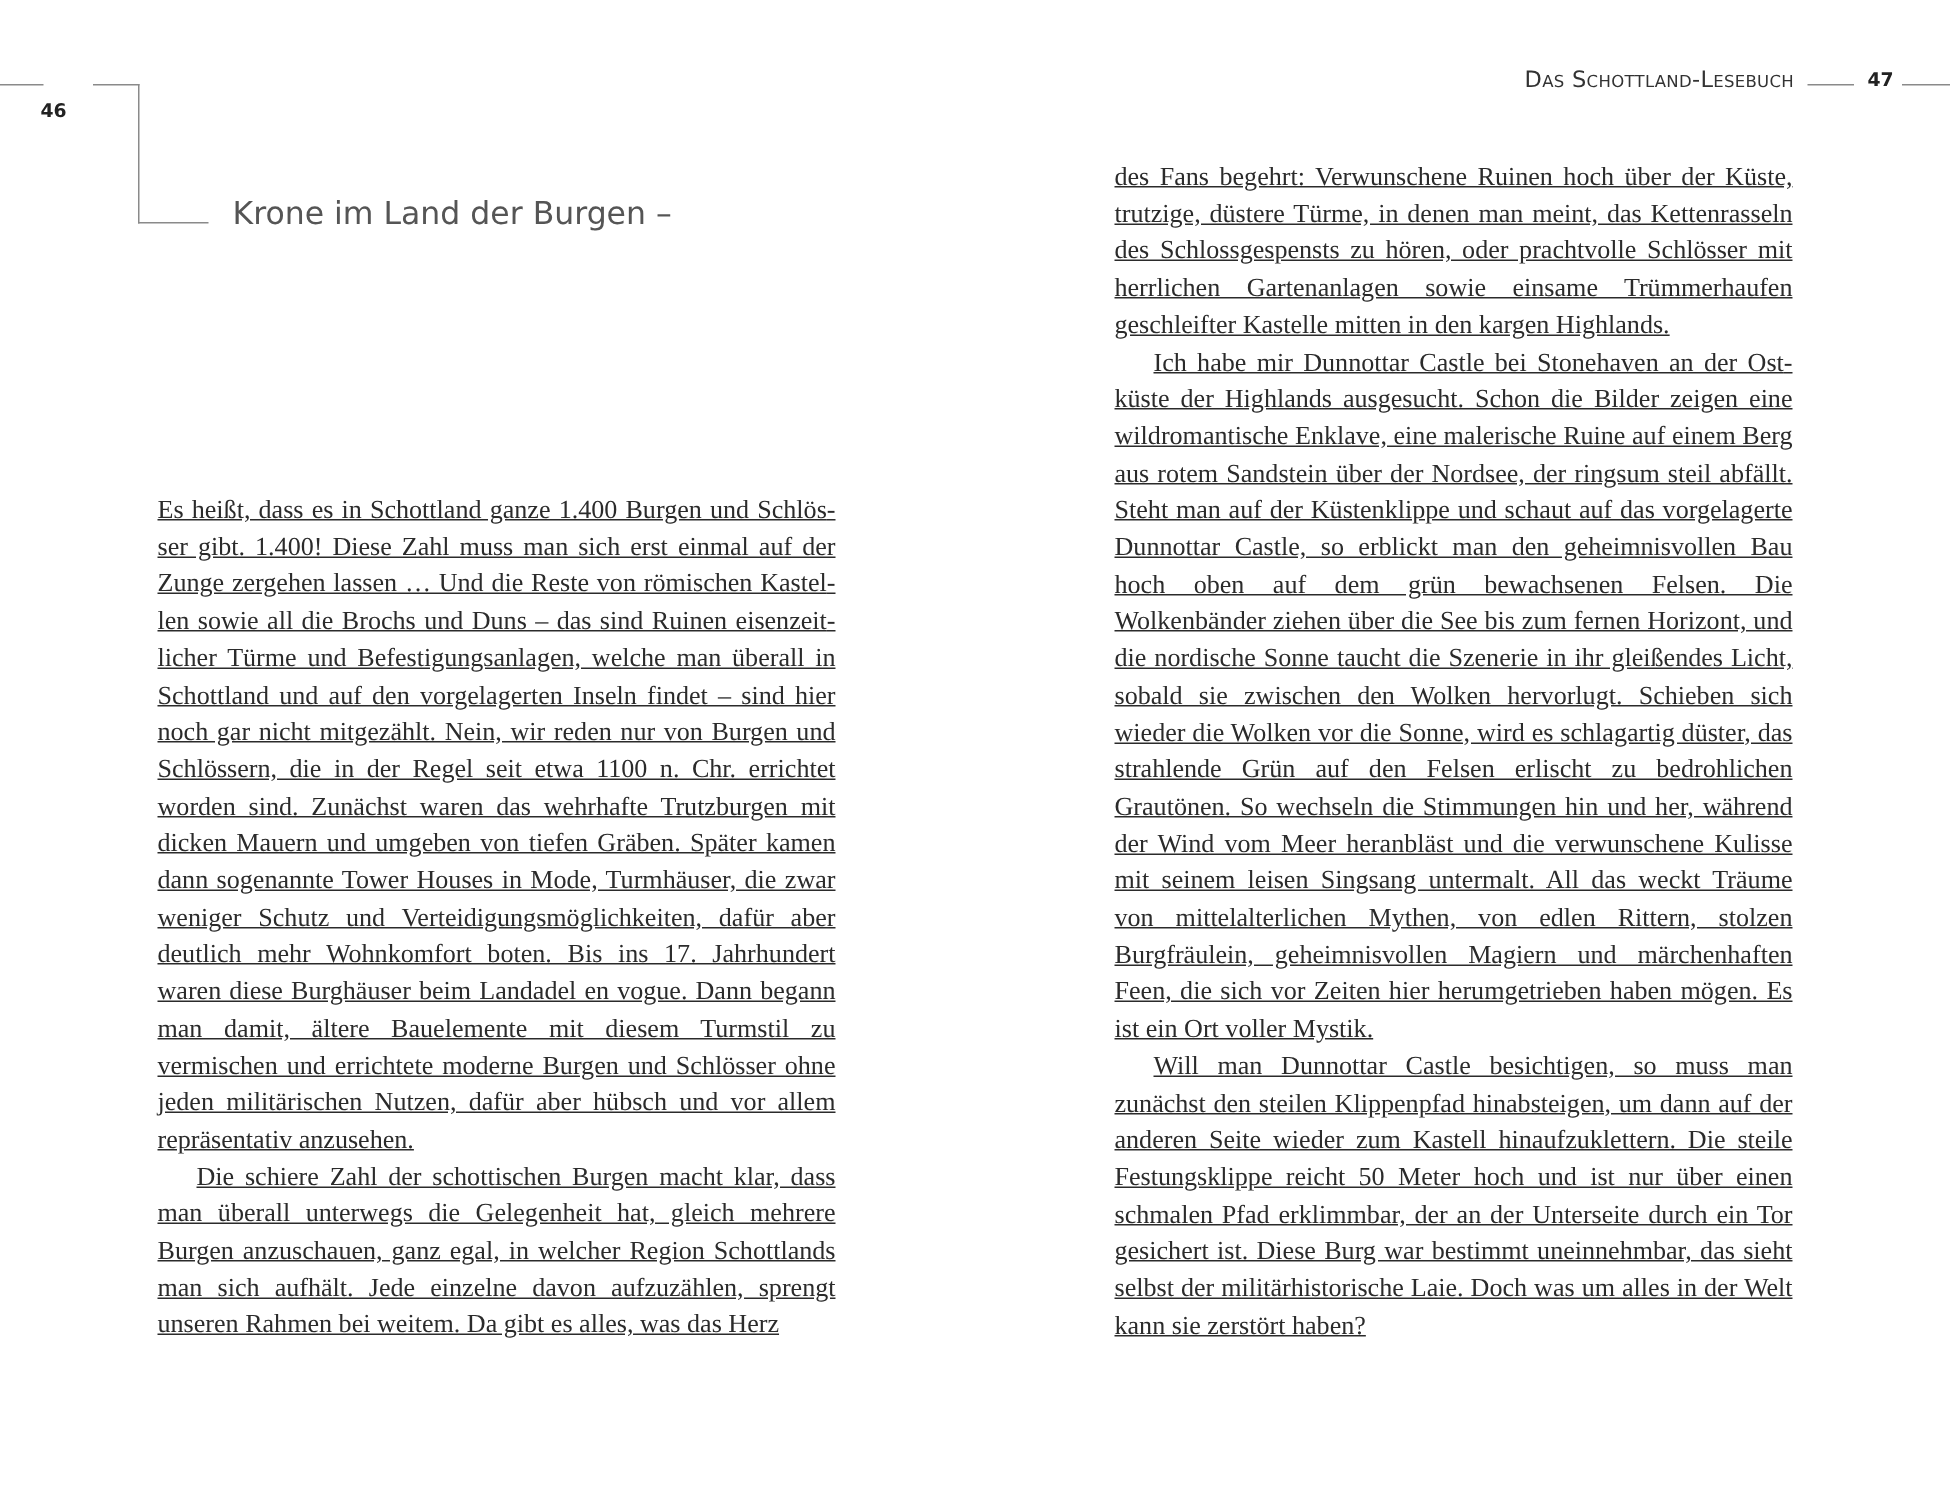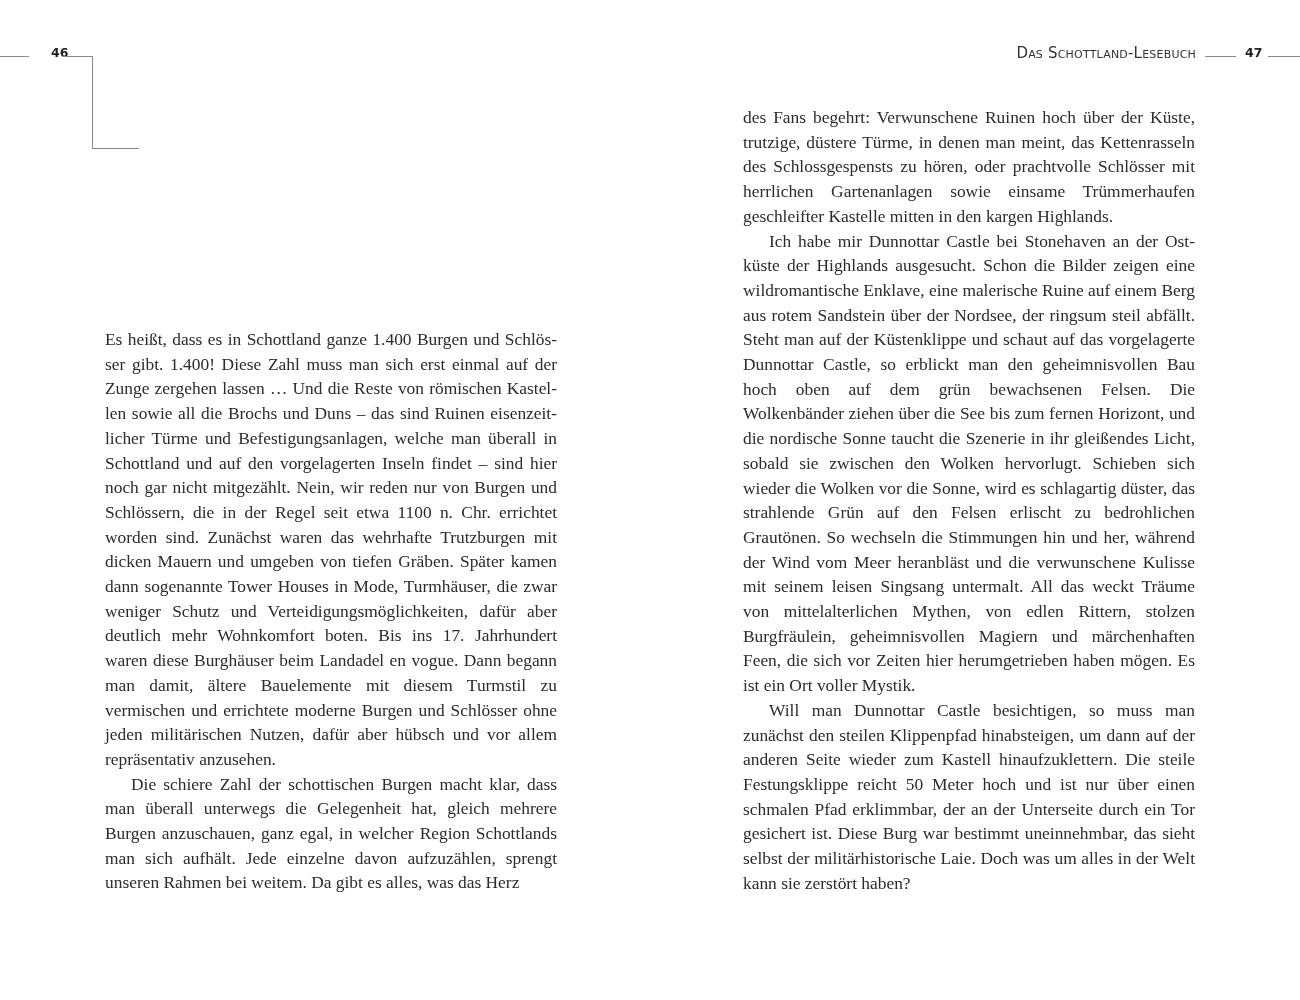--- a/index.html
+++ b/index.html
@@ -19,35 +19,36 @@
   }
   .chapter-title {
     position:absolute; left:155px; top:128px;
     font-family:"DejaVu Sans", sans-serif; font-size:21px; line-height:29px; color:#555;
   }
   .chapter-title div { white-space:nowrap; }
   .column {
     position:absolute; width:452px; font-size:17.4px; line-height:24.7px; text-align:justify;
     color:#2b2b2b; hyphens:manual;
   }
-  .column p { margin:0; }
+  .column p { margin:0;text-decoration:underline; }
   .column p.indent { text-indent:26px; }
   .col-left { left:105px; top:327px; }
   .col-right { left:743px; top:105px; }
 </style>
 </head>
 <body>
 
 <div class="rule" style="left:0; top:56px; width:29px; height:1.3px;"></div>
-<div class="page-num" style="left:51px;">46</div>
+<div class="page-num" style="left:27px;margin-top:21px;">46</div>
 <div class="rule" style="left:62px; top:56px; width:31px; height:1.3px;"></div>
 <div class="rule" style="left:92px; top:56px; width:1.3px; height:93px;"></div>
 <div class="rule" style="left:92px; top:148px; width:47px; height:1.3px;"></div>
 
 <div class="chapter-title">
+  <div>Krone im Land der Burgen –</div>
 </div>
 
 <div class="column col-left">
   <p>Es heißt, dass es in Schottland ganze 1.400 Burgen und Schlös­ser gibt. 1.400! Diese Zahl muss man sich erst einmal auf der Zunge zergehen lassen … Und die Reste von römischen Kastel­len sowie all die Brochs und Duns – das sind Ruinen eisenzeit­licher Türme und Befestigungsanlagen, welche man überall in Schottland und auf den vorgelagerten Inseln findet – sind hier noch gar nicht mitgezählt. Nein, wir reden nur von Burgen und Schlössern, die in der Regel seit etwa 1100 n. Chr. errichtet worden sind. Zunächst waren das wehrhafte Trutzburgen mit dicken Mauern und umgeben von tiefen Gräben. Später kamen dann sogenannte Tower Houses in Mode, Turmhäuser, die zwar weniger Schutz und Verteidigungsmöglichkeiten, dafür aber deutlich mehr Wohnkomfort boten. Bis ins 17. Jahrhun­dert waren diese Burghäuser beim Landadel en vogue. Dann begann man damit, ältere Bauelemente mit diesem Turmstil zu vermischen und errichtete moderne Burgen und Schlösser ohne jeden militärischen Nutzen, dafür aber hübsch und vor allem repräsentativ anzusehen.</p>
   <p class="indent">Die schiere Zahl der schottischen Burgen macht klar, dass man überall unterwegs die Gelegenheit hat, gleich mehrere Burgen anzuschauen, ganz egal, in welcher Region Schottlands man sich aufhält. Jede einzelne davon aufzuzählen, sprengt unseren Rahmen bei weitem. Da gibt es alles, was das Herz</p>
 </div>
 
 <div class="running-head">Das Schottland-Lesebuch</div>
 <div class="rule" style="left:1205px; top:56px; width:31px; height:1.3px;"></div>
 <div class="page-num" style="left:1245px;text-align:center;">47</div>

